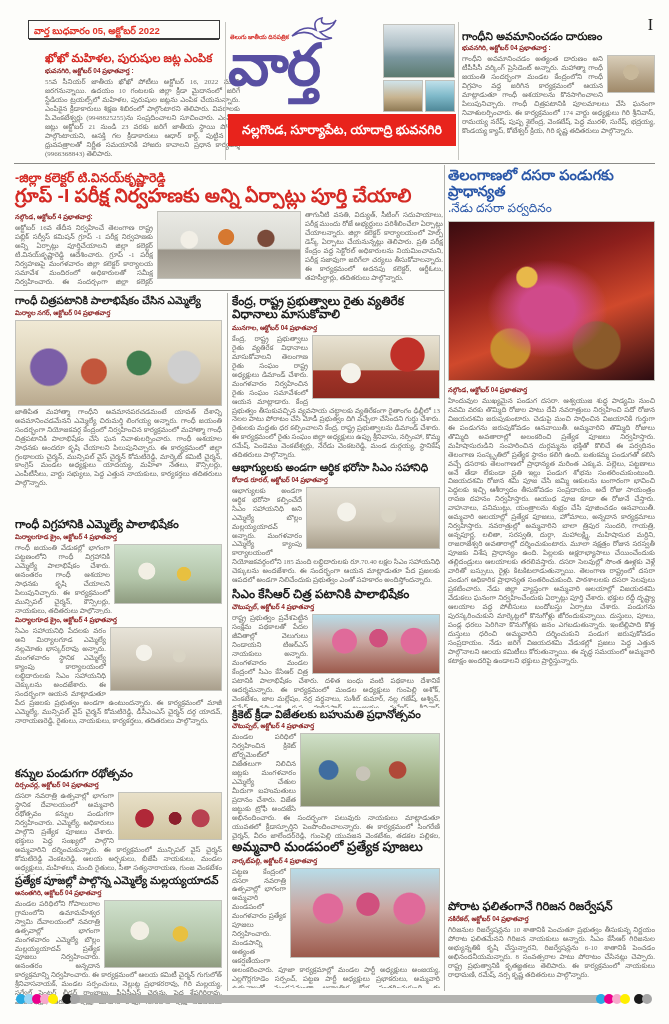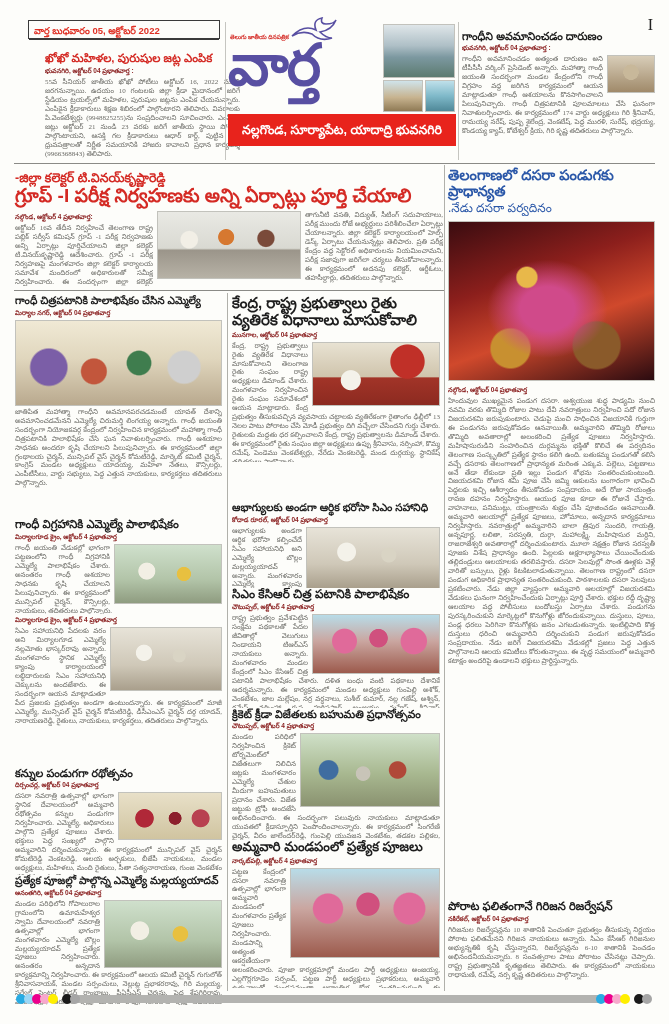--- a/index.html
+++ b/index.html
@@ -191,30 +191,30 @@
       <div>
         <div class="ph ph-pooja fr" style="width:118px;height:68px;"></div>
         <div class="body">మండల పరిధిలోని గోపాలురాల గ్రామంలోని ఉమామహేశ్వర స్వామి దేవాలయంలో నవరాత్రి ఉత్సవాల్లో భాగంగా మంగళవారం ఎమ్మెల్యే బొల్లం మల్లయ్యయాదవ్ ప్రత్యేక పూజలు నిర్వహించారు. అనంతరం అన్నదాన కార్యక్రమాన్ని నిర్వహించారు. ఈ కార్యక్రమంలో ఆలయ కమిటీ చైర్మన్ గుగులోత్ శ్రీనివాసనాయక్, మండల సర్పంచులు, నెల్లుట్ల ప్రభాకరరావు, గిరి మల్లయ్య, సర్వేల్ సెంటర్ లీడర్ రాంబాబు, పీఏసీఎస్ చైర్మన్లు, పెద్ద శేషగిరిరావు, వెంకటేశ్వర్లు, తిరుపతి కృష్ణ, మోహన్ రావు, గుగులోత్ కృష్ణ తదితరులు పాల్గొన్నారు.</div>
       </div>
     </div>
   </div>
 
   <div class="abs" style="left:232px;top:295px;width:208px;">
 
     <div class="art cf" style="height:167px;">
-      <div class="hl" style="font-size:15px;">కేంద్ర, రాష్ట్ర ప్రభుత్వాలు రైతు వ్యతిరేక విధానాలు మాసుకోవాలి</div>
+      <div class="hl" style="font-size:12px;">కేంద్ర, రాష్ట్ర ప్రభుత్వాలు రైతు వ్యతిరేక విధానాలు మాసుకోవాలి</div>
       <div class="dl">మునగాల, అక్టోబర్ 04 ప్రభాతవార్త</div>
       <div>
         <div class="ph ph-flag fr" style="width:128px;height:64px;"></div>
         <div class="body">కేంద్ర, రాష్ట్ర ప్రభుత్వాలు రైతు వ్యతిరేక విధానాలు మాసుకోవాలని తెలంగాణ రైతు సంఘం రాష్ట్ర అధ్యక్షులు డిమాండ్ చేశారు. మంగళవారం నిర్వహించిన రైతు సంఘం సమావేశంలో ఆయన మాట్లాడారు. కేంద్ర ప్రభుత్వం తీసుకువచ్చిన వ్యవసాయ చట్టాలకు వ్యతిరేకంగా రైతాంగం ఢిల్లీలో 13 నెలల పాటు పోరాటం చేసి మోడీ ప్రభుత్వం దిగి వచ్చేలా చేసిందని గుర్తు చేశారు. రైతులకు మద్దతు ధర కల్పించాలని కేంద్ర, రాష్ట్ర ప్రభుత్వాలను డిమాండ్ చేశారు. ఈ కార్యక్రమంలో రైతు సంఘం జిల్లా అధ్యక్షులు ఉప్పు శ్రీనివాసు, నర్సింహా, కొమ్మ రమేష్, పెండెము వెంకటేశ్వర్లు, నేరేడు వెంకటరెడ్డి, మండ దుర్గయ్య, స్థానికేష్ తదితరులు పాల్గొన్నారు.</div>
       </div>
     </div>
 
     <div class="art cf" style="height:126px;">
-      <div class="hl" style="font-size:10.5px;margin-top:40px;">ఆభాగ్యులకు అండగా ఆర్థిక భరోసా సిఎం సహానిధి</div>
+      <div class="hl" style="font-size:10.5px;">ఆభాగ్యులకు అండగా ఆర్థిక భరోసా సిఎం సహానిధి</div>
       <div class="dl">కోదాడ రూరల్, అక్టోబర్ 04 ప్రభాతవార్త</div>
       <div>
         <div class="ph ph-cheque fr" style="width:134px;height:62px;"></div>
         <div class="body">ఆభాగ్యులకు అండగా ఆర్థిక భరోసా కల్పించేదే సిఎం సహాయనిధి అని ఎమ్మెల్యే బొల్లం మల్లయ్యయాదవ్ అన్నారు. మంగళవారం ఎమ్మెల్యే క్యాంపు కార్యాలయంలో నియోజకవర్గంలోని 185 మంది లబ్ధిదారులకు రూ.70.40 లక్షల సిఎం సహాయనిధి చెక్కులను అందజేశారు. ఈ సందర్భంగా ఆయన మాట్లాడుతూ పేద ప్రజలకు ఆపదలో అండగా నిలిచేందుకు ప్రభుత్వం ఎంతో సహకారం అందిస్తోందన్నారు.</div>
       </div>
     </div>
 
     <div class="art cf" style="height:120px;">
       <div class="hl" style="font-size:12px;">సిఎం కేసిఆర్ చిత్ర పటానికి పాలాభిషేకం</div>
       <div class="dl">చౌటుప్పల్, అక్టోబర్ 4 ప్రభాతవార్త</div>

